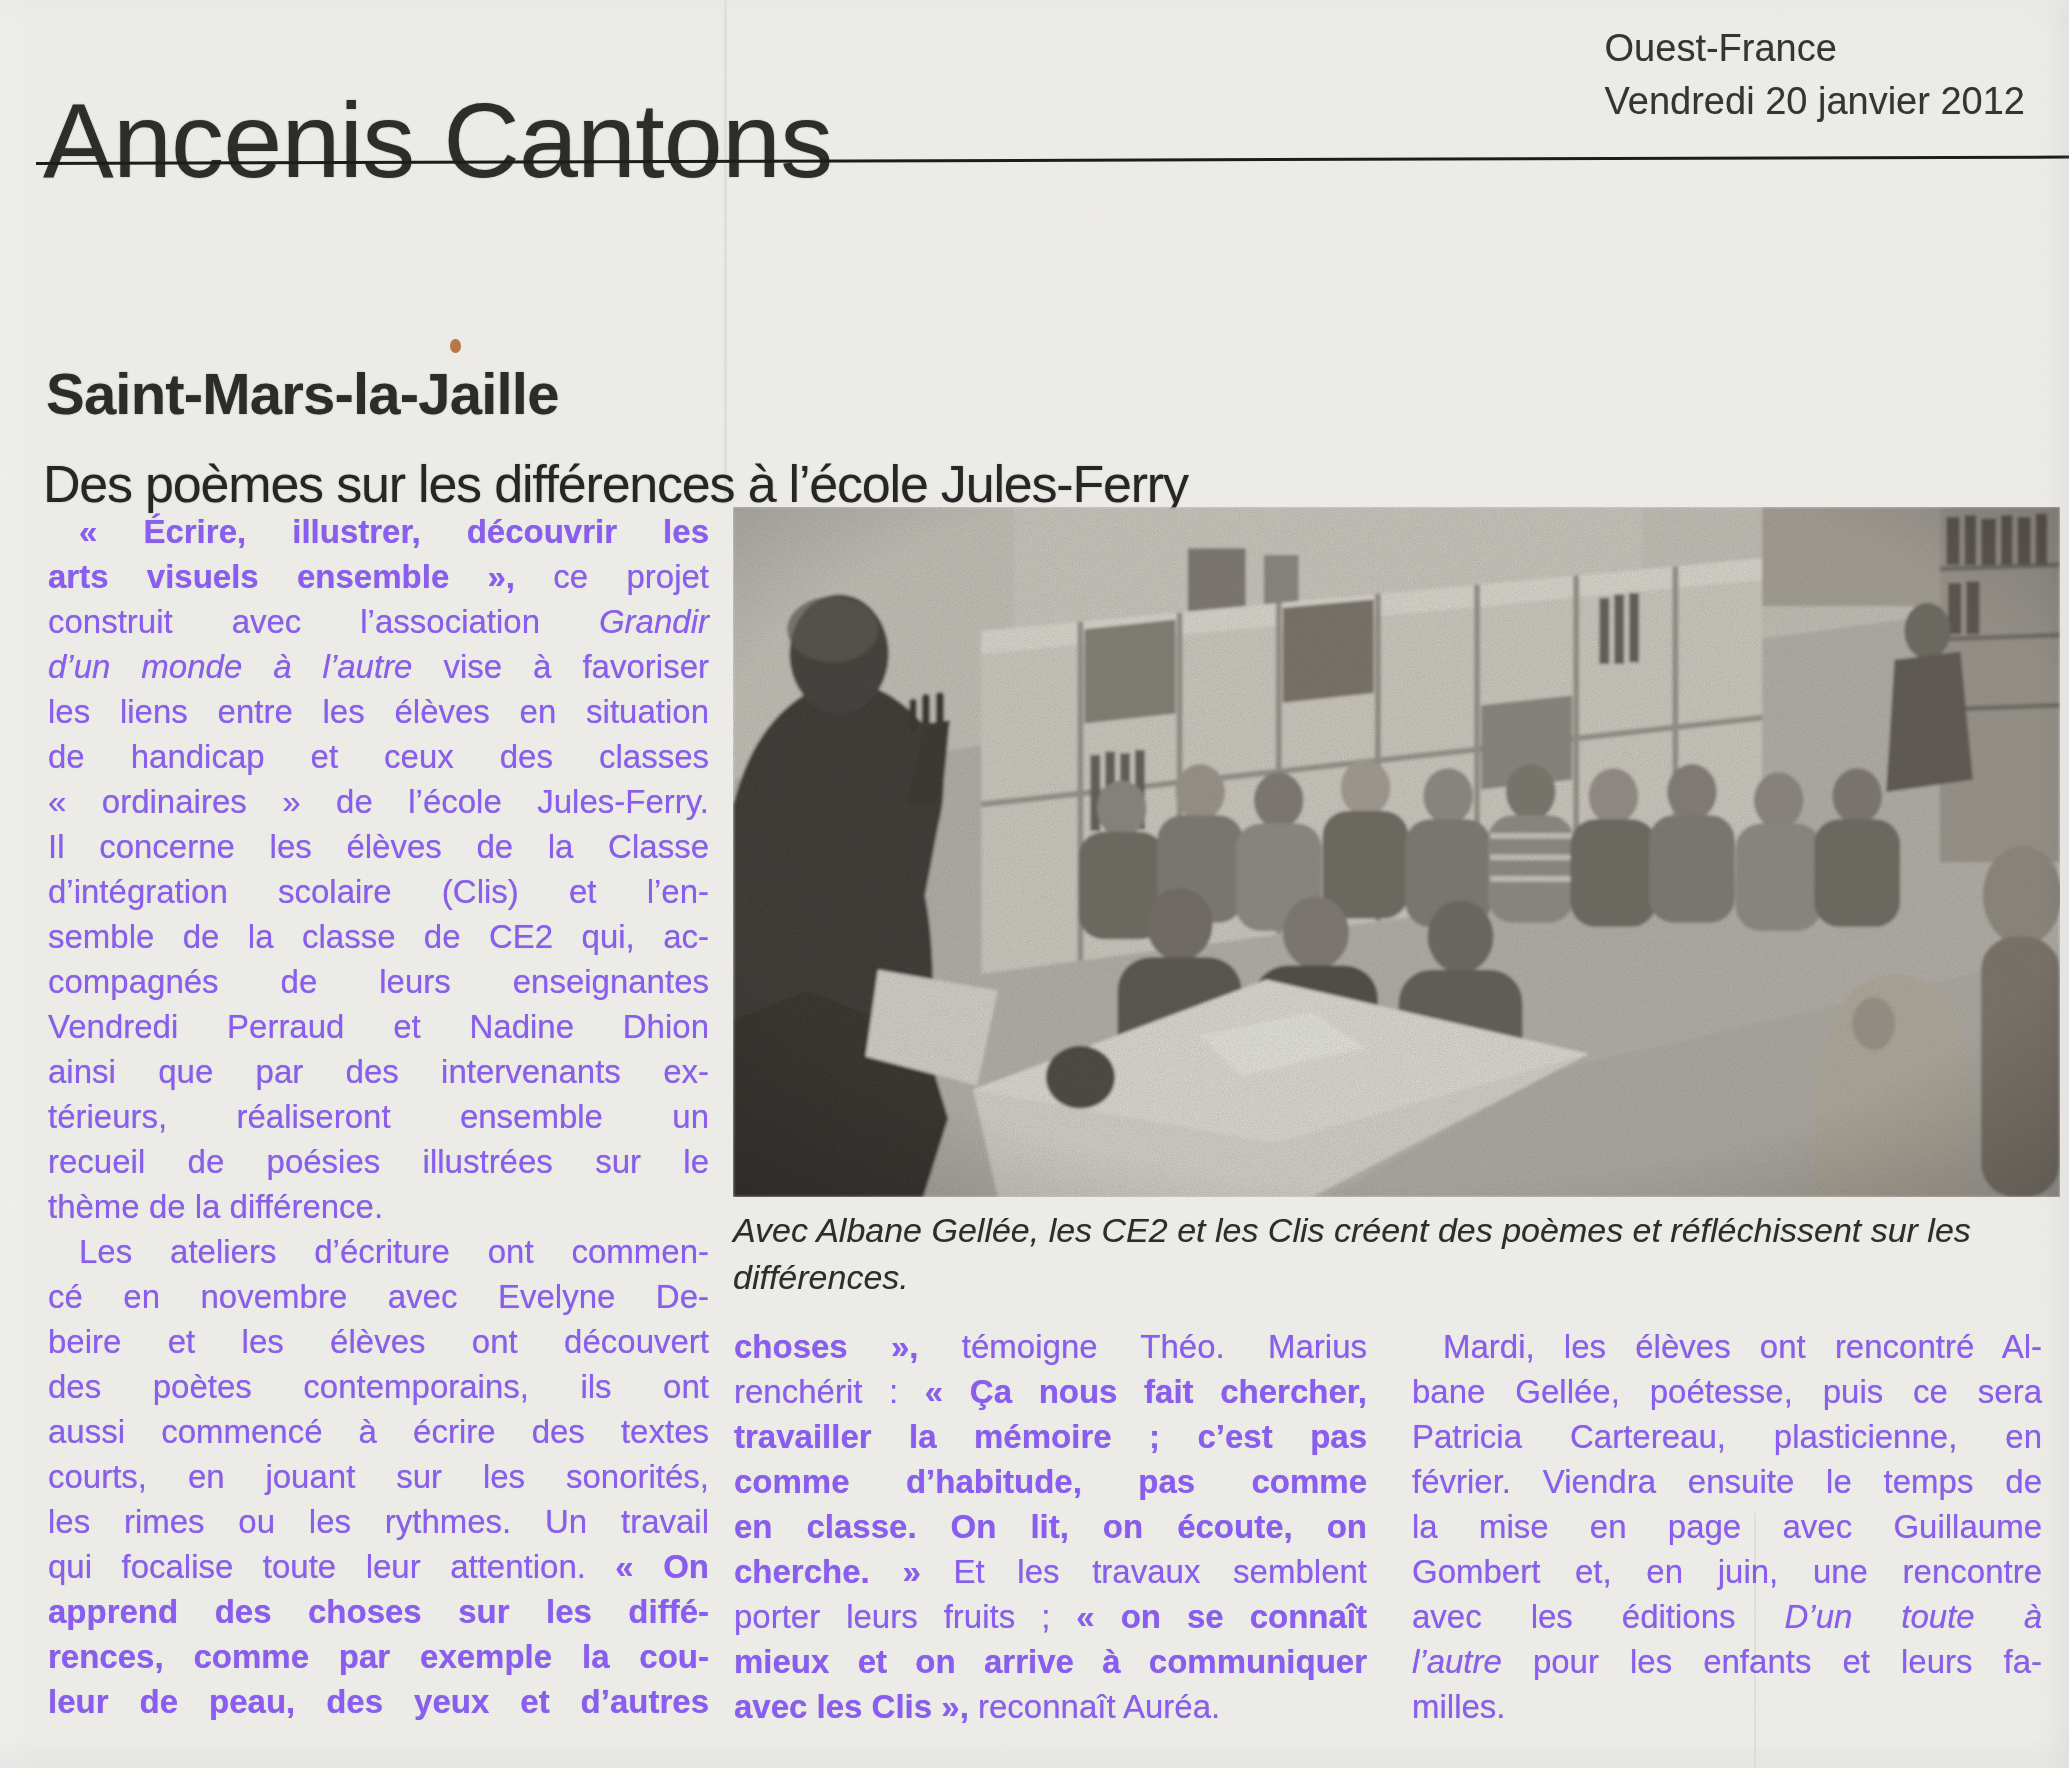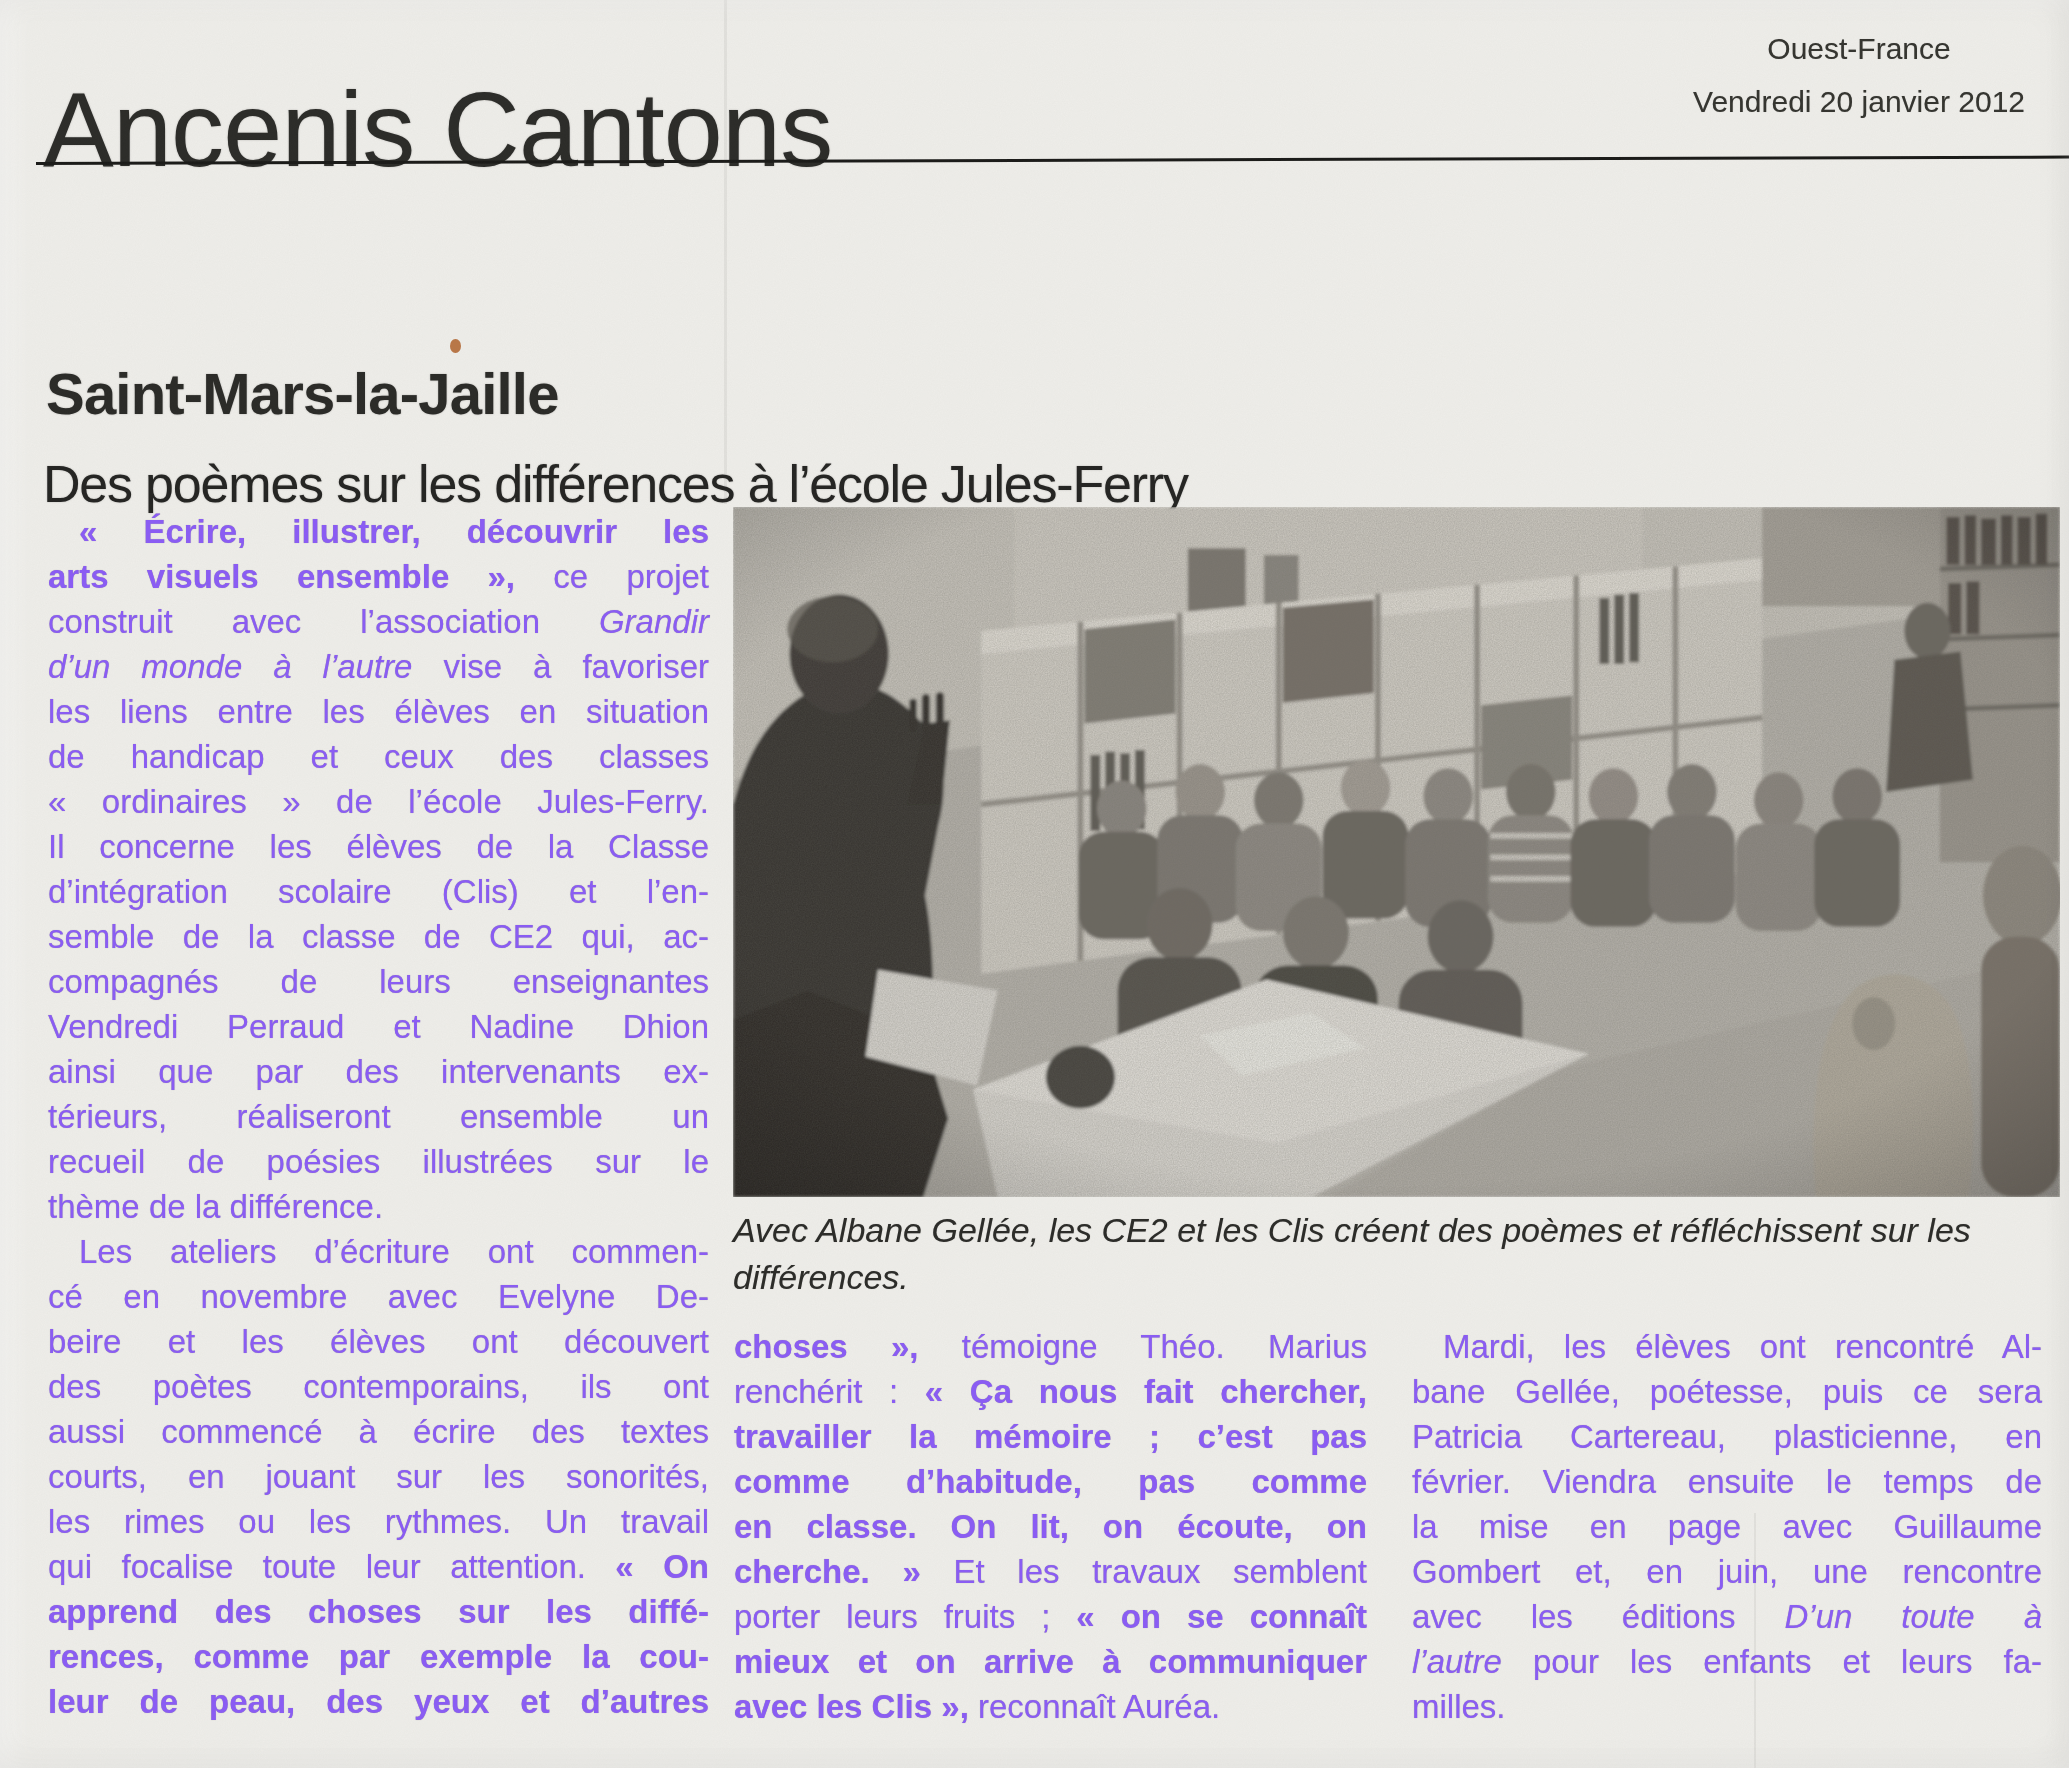--- a/index.html
+++ b/index.html
@@ -4,27 +4,27 @@
 <style>
   html,body{margin:0;padding:0;background:#d8d7d3;}
   .page{
     position:relative;width:2070px;height:1769px;overflow:hidden;
     background:var(--paper,#efeeea);
     font-family:"Liberation Sans",sans-serif;color:var(--ink,#272622);
   }
   .page::after{content:"";position:absolute;inset:0;pointer-events:none;
     box-shadow:inset -8.3px 0 33px rgba(0,0,0,.045), inset 0 -10px 33px rgba(0,0,0,.03), inset 10px 0 25px rgba(255,255,255,.5);}
   .masthead-title{
-    position:absolute;left:43px;top:3px;font-size:106px;line-height:1.05;
+    position:absolute;left:43px;top:14px;font-size:106px;line-height:1.05;
     font-weight:400;letter-spacing:-0.8px;color:#2b2b28;white-space:nowrap;
     text-shadow:0 0 1.7px rgba(43,43,40,.35);
   }
   .dateline{
-    position:absolute;right:45px;top:21.5px;text-align:center;
-    font-size:30px;line-height:53px;color:#34342f;
+    position:absolute;right:45px;top:21.5px;text-align:left;
+    font-size:38px;line-height:53px;color:#34342f;
     text-shadow:0 0 0.8px rgba(43,43,40,.3);
   }
   .rule{position:absolute;left:36px;top:162px;width:2033px;height:3.3px;background:var(--rule,#1a1a18);
     transform:rotate(-0.18deg);transform-origin:left center;}
   .locality{position:absolute;left:46px;top:312px;font-size:58px;font-weight:700;letter-spacing:-0.8px;color:#2a2a27;
     text-shadow:0 0 1.7px rgba(42,42,39,.35);white-space:nowrap;}
   .headline{position:absolute;left:43px;top:402px;font-size:52px;font-weight:400;letter-spacing:-1.2px;color:#242422;
     text-shadow:0 0 1.7px rgba(36,36,34,.3);white-space:nowrap;}
   .col{position:absolute;font-size:33px;line-height:45px;color:#8b5cf6;
     text-shadow:0 0 0.8px rgba(42,42,38,.4);}

